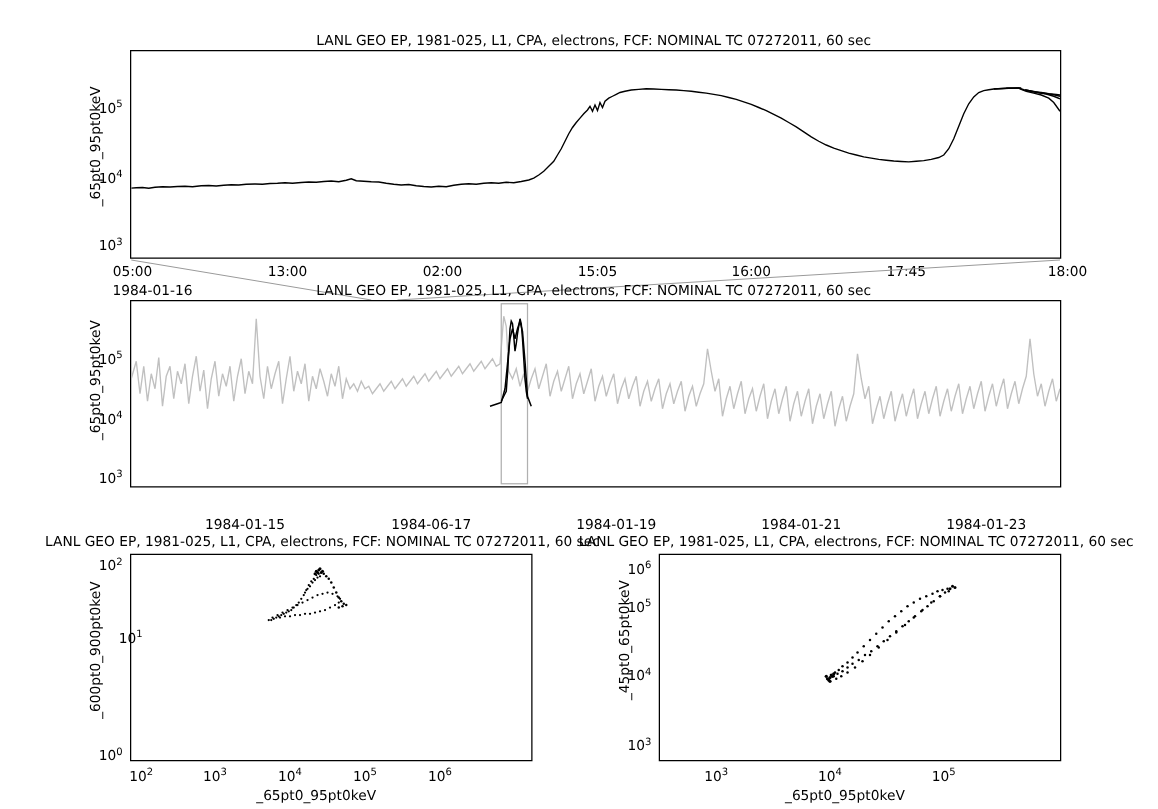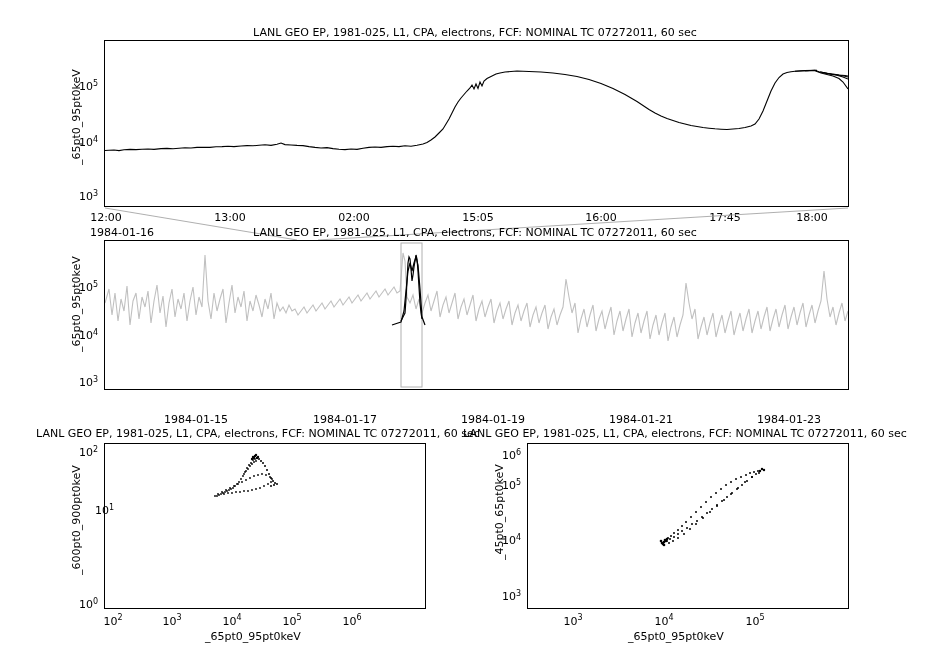--- a/index.html
+++ b/index.html
@@ -39,27 +39,27 @@
     <div class="tick ticky" style="left:72px;top:196px;width:26px;">
       <span>10</span><span class="sup">3</span>
     </div>
     <div class="tick ticky" style="left:72px;top:142px;width:26px;">
       <span>10</span><span class="sup">4</span>
     </div>
     <div class="tick ticky" style="left:72px;top:86px;width:26px;">
       <span>10</span><span class="sup">5</span>
     </div>
 
-    <div class="tick tickx" style="left:106px;top:211px;">12:00</div>
+    <div class="tick tickx" style="left:106px;top:211px;">05:00</div>
     <div class="tick tickx" style="left:230px;top:211px;">13:00</div>
     <div class="tick tickx" style="left:354px;top:211px;">02:00</div>
     <div class="tick tickx" style="left:478px;top:211px;">15:05</div>
     <div class="tick tickx" style="left:601px;top:211px;">16:00</div>
     <div class="tick tickx" style="left:725px;top:211px;">17:45</div>
-    <div class="tick tickx" style="left:812px;top:211px;">18:00</div>
+    <div class="tick tickx" style="left:854px;top:211px;">18:00</div>
 
     <div class="tick" style="left:90px;top:226px;">1984-01-16</div>
   </div>
 
   <svg class="panel" style="left:0px;top:205px;width:926px;height:40px;">
     <line x1="105" y1="3" x2="297" y2="35" stroke="#9a9a9a" stroke-width="0.8"></line>
     <line x1="848" y1="3" x2="318" y2="35" stroke="#9a9a9a" stroke-width="0.8"></line>
   </svg>
 
   <div class="panel">
@@ -83,21 +83,21 @@
       <span>10</span><span class="sup">3</span>
     </div>
     <div class="tick ticky" style="left:72px;top:335px;width:26px;">
       <span>10</span><span class="sup">4</span>
     </div>
     <div class="tick ticky" style="left:72px;top:287px;width:26px;">
       <span>10</span><span class="sup">5</span>
     </div>
 
     <div class="tick tickx" style="left:196px;top:413px;">1984-01-15</div>
-    <div class="tick tickx" style="left:345px;top:413px;">1984-01-17</div>
+    <div class="tick tickx" style="left:345px;top:413px;">1984-06-17</div>
     <div class="tick tickx" style="left:493px;top:413px;">1984-01-19</div>
     <div class="tick tickx" style="left:641px;top:413px;text-align:center;">1984-01-21</div>
     <div class="tick tickx" style="left:789px;top:413px;">1984-01-23</div>
   </div>
 
   <div class="panel">
     <div class="ptitle" style="left:36px;top:427px;">LANL GEO EP, 1981-025, L1, CPA, electrons, FCF: NOMINAL TC 07272011, 60 sec</div>
 
     <div class="axisbox" style="left:104px;top:443px;width:322px;height:166px;">
       <svg width="320" height="164" viewBox="0 0 320 164">

